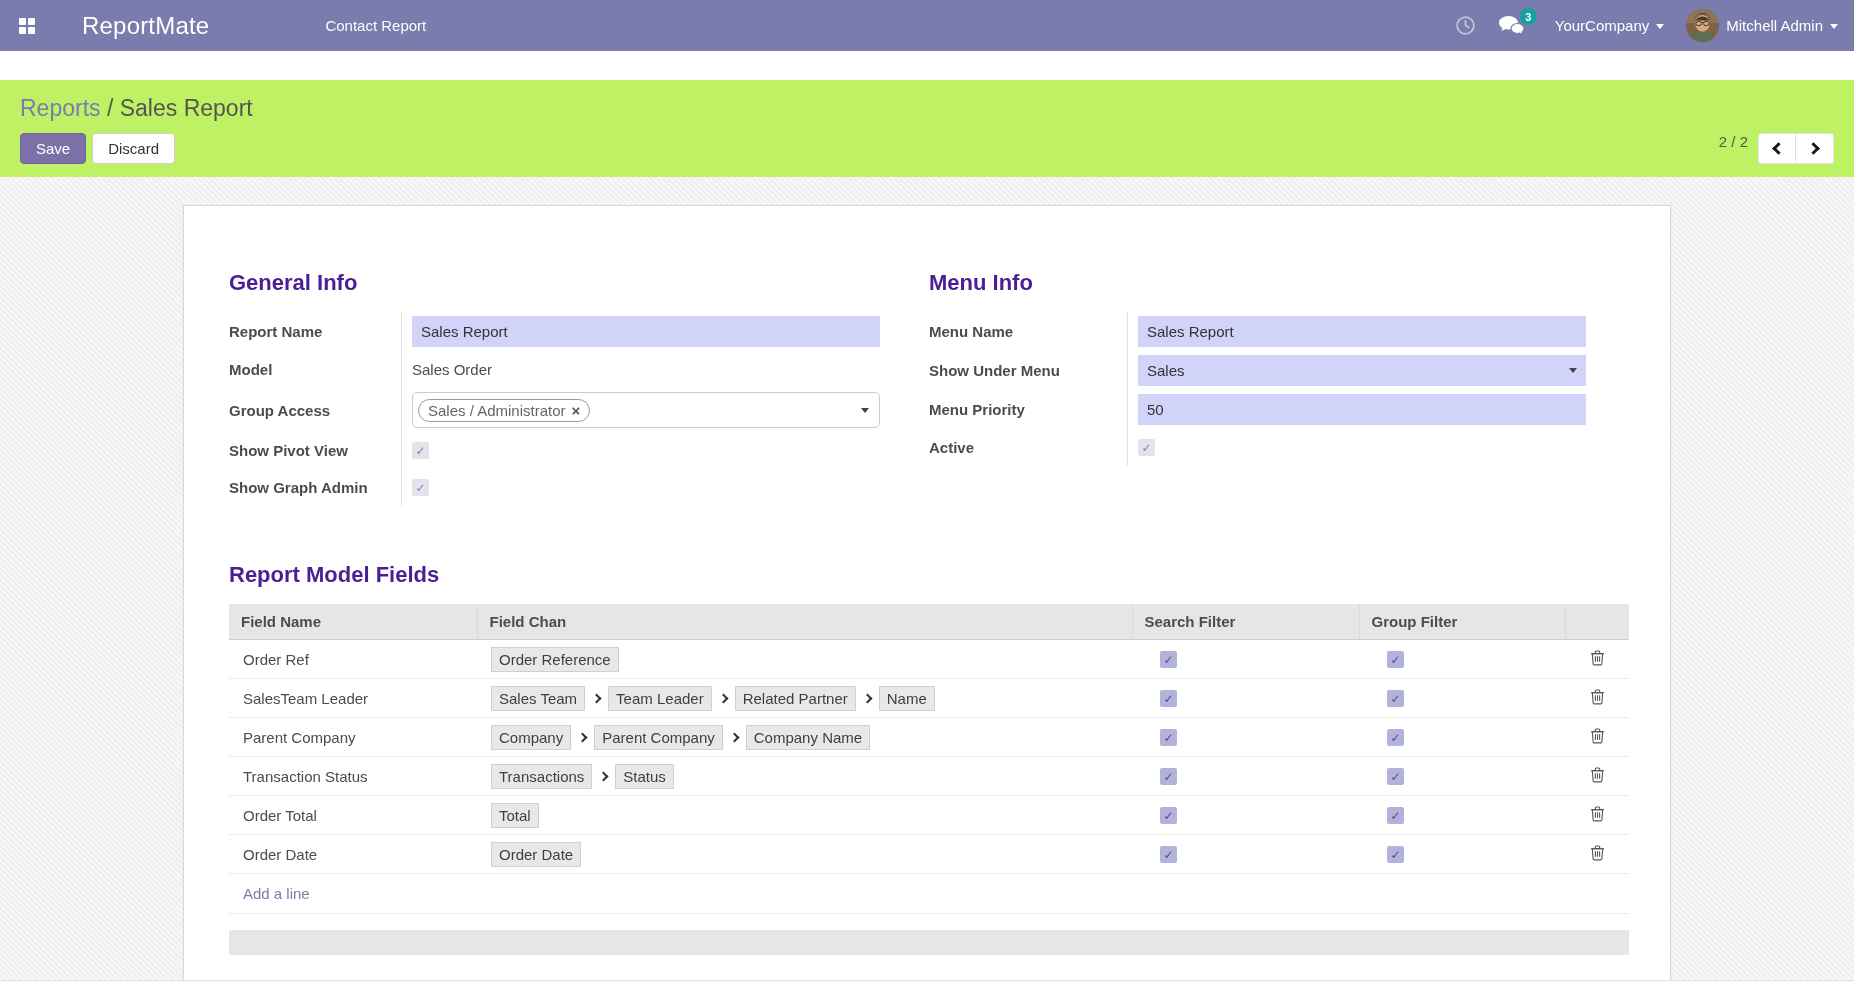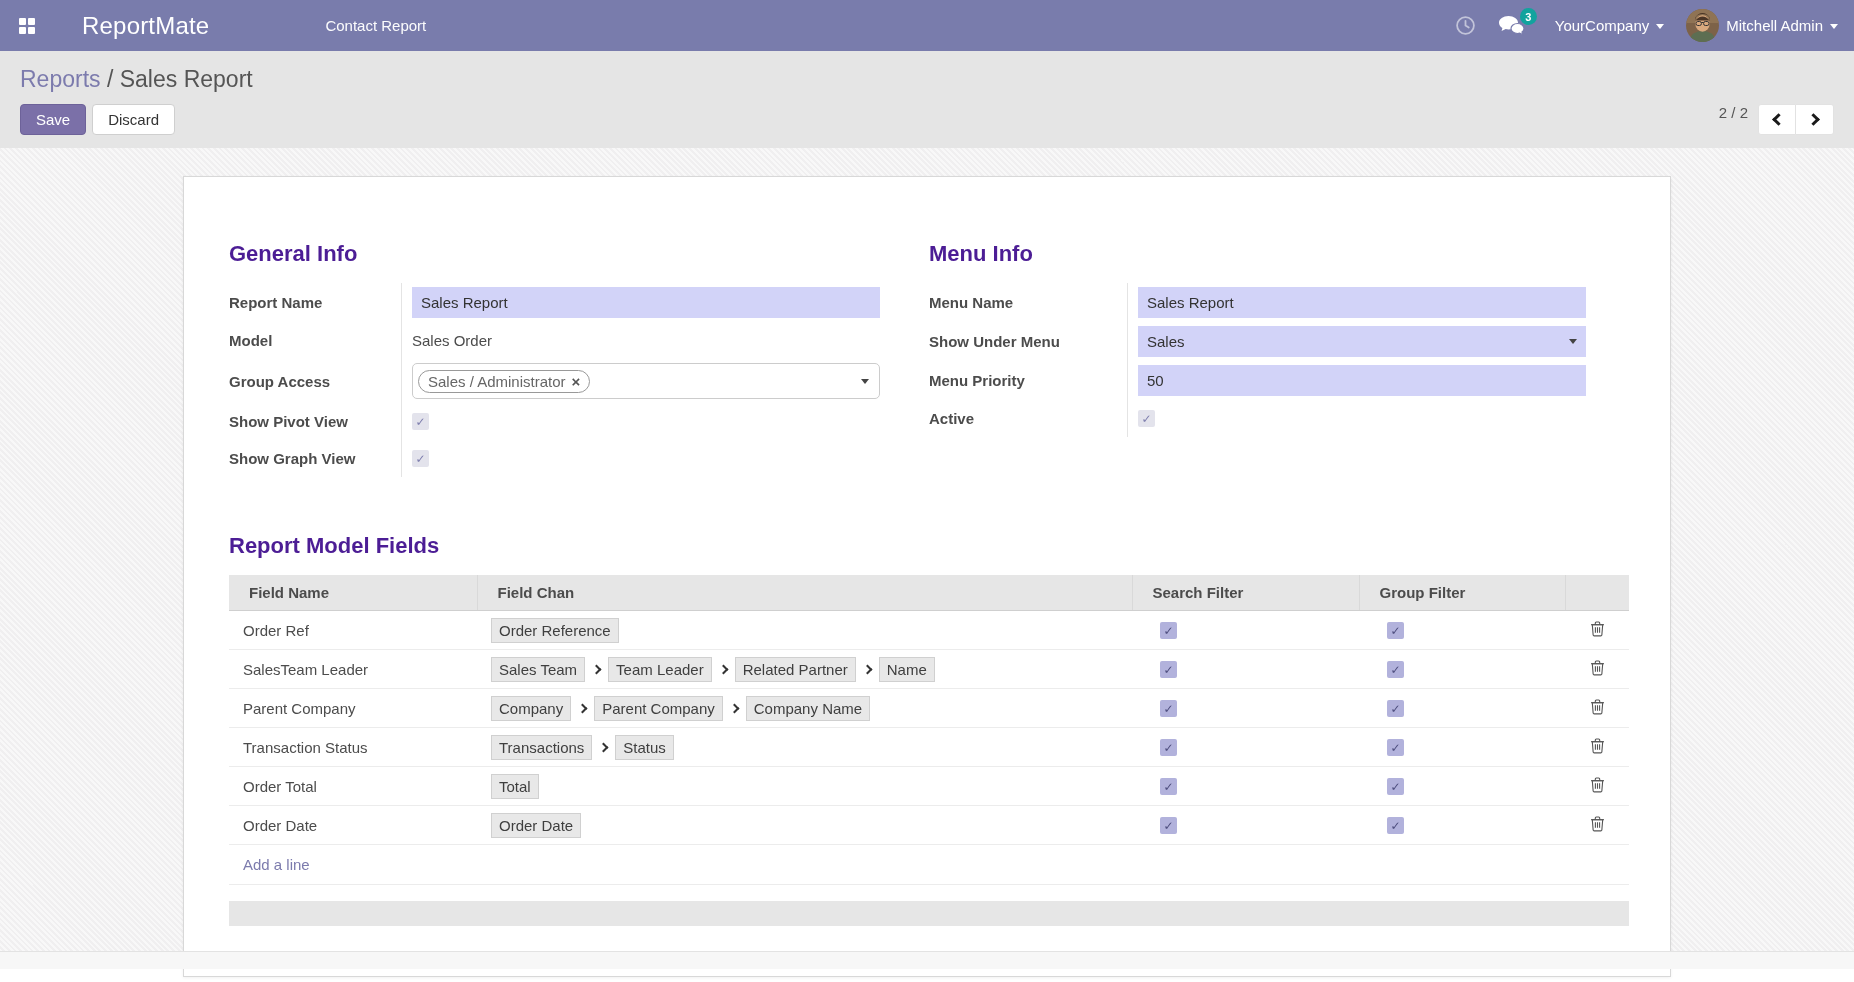--- a/index.html
+++ b/index.html
@@ -24,21 +24,21 @@
   .badge {
     position:absolute; top:-7px; right:-12px; background:#12a39e; color:#fff;
     font-size:11px; min-width:17px; height:17px; border-radius:9px;
     display:flex; align-items:center; justify-content:center; padding:0 4px; font-weight:700;
   }
   .top-dd { display:flex; align-items:center; gap:7px; font-size:15px; cursor:pointer; }
   .caret-down { width:0; height:0; border-left:4px solid transparent; border-right:4px solid transparent; border-top:5px solid #fff; margin-top:2px; }
   .avatar { width:33px; height:33px; border-radius:50%; overflow:hidden; flex:0 0 auto; }
 
   
-  .control-panel { background:#e5e5e5; padding:12px 20px 13px 20px; }
+  .control-panel { background:#bef264; padding:12px 20px 13px 20px;margin-top:29px; }
   .breadcrumb { font-size:23px; line-height:32px; color:#555; }
   .breadcrumb .bc-link { color:#7c7bad; cursor:pointer; }
   .cp-row { display:flex; align-items:center; margin-top:9px; }
   .btn {
     font-size:15px; padding:6px 15px; border-radius:4px; cursor:pointer;
     border:1px solid transparent; background:#fff; font-family:inherit;
   }
   .btn-primary { background:#7b70a8; border-color:#6d6299; color:#fff; }
   .btn-default { border-color:#cfcfcf; color:#333; margin-left:6px; }
   .cp-right { margin-left:auto; display:flex; align-items:flex-start; gap:10px; }
@@ -106,21 +106,21 @@
   }
   .cb.checked::after { content:"\2713"; color:#7d7dad; font-weight:700; }
   .cb-cell .cb { background:#b2b2dc; }
   .cb-cell .cb.checked::after { color:#4d4d7d; }
 
   
   .fields-section { margin-top:56px; }
   .fields-table { width:1400px; border-collapse:collapse; margin-top:14px; table-layout:fixed; }
   .fields-table th {
     background:#e6e6e6; text-align:left; font-weight:700; color:#4c4c4c; font-size:15px;
-    padding:9px 20px; border-right:1px solid #d9d9d9; border-bottom:1px solid #cfcfcf;
+    padding:9px 12px; border-right:1px solid #d9d9d9; border-bottom:1px solid #cfcfcf;
   }
   .fields-table th:last-child { border-right:none; }
   .fields-table td { padding:6px 14px; border-bottom:1px solid #ececec; font-size:15px; color:#4c4c4c; height:39px; }
   .col-name { width:248px; }
   .col-search { width:227px; }
   .col-group { width:206px; }
   .col-trash { width:64px; }
   .chain-cell { display:flex; align-items:center; gap:7px; flex-wrap:wrap; }
   .chip {
     background:#e8e8e8; border:1px solid #d0d0d0; padding:3px 7px; color:#3f3f3f;
@@ -245,21 +245,21 @@
         </div>
 
         <div class="o-row">
           <label class="o-label">Show Pivot View</label>
           <div class="o-field">
             <span class="cb checked"></span>
           </div>
         </div>
 
         <div class="o-row">
-          <label class="o-label">Show Graph View</label>
+          <label class="o-label">Show Graph Admin</label>
           <div class="o-field">
             <span class="cb checked"></span>
           </div>
         </div>
       </div>
 
       <div class="o-group group-right">
         <h2 class="group-title">Menu Info</h2>
 
         <div class="o-row">

